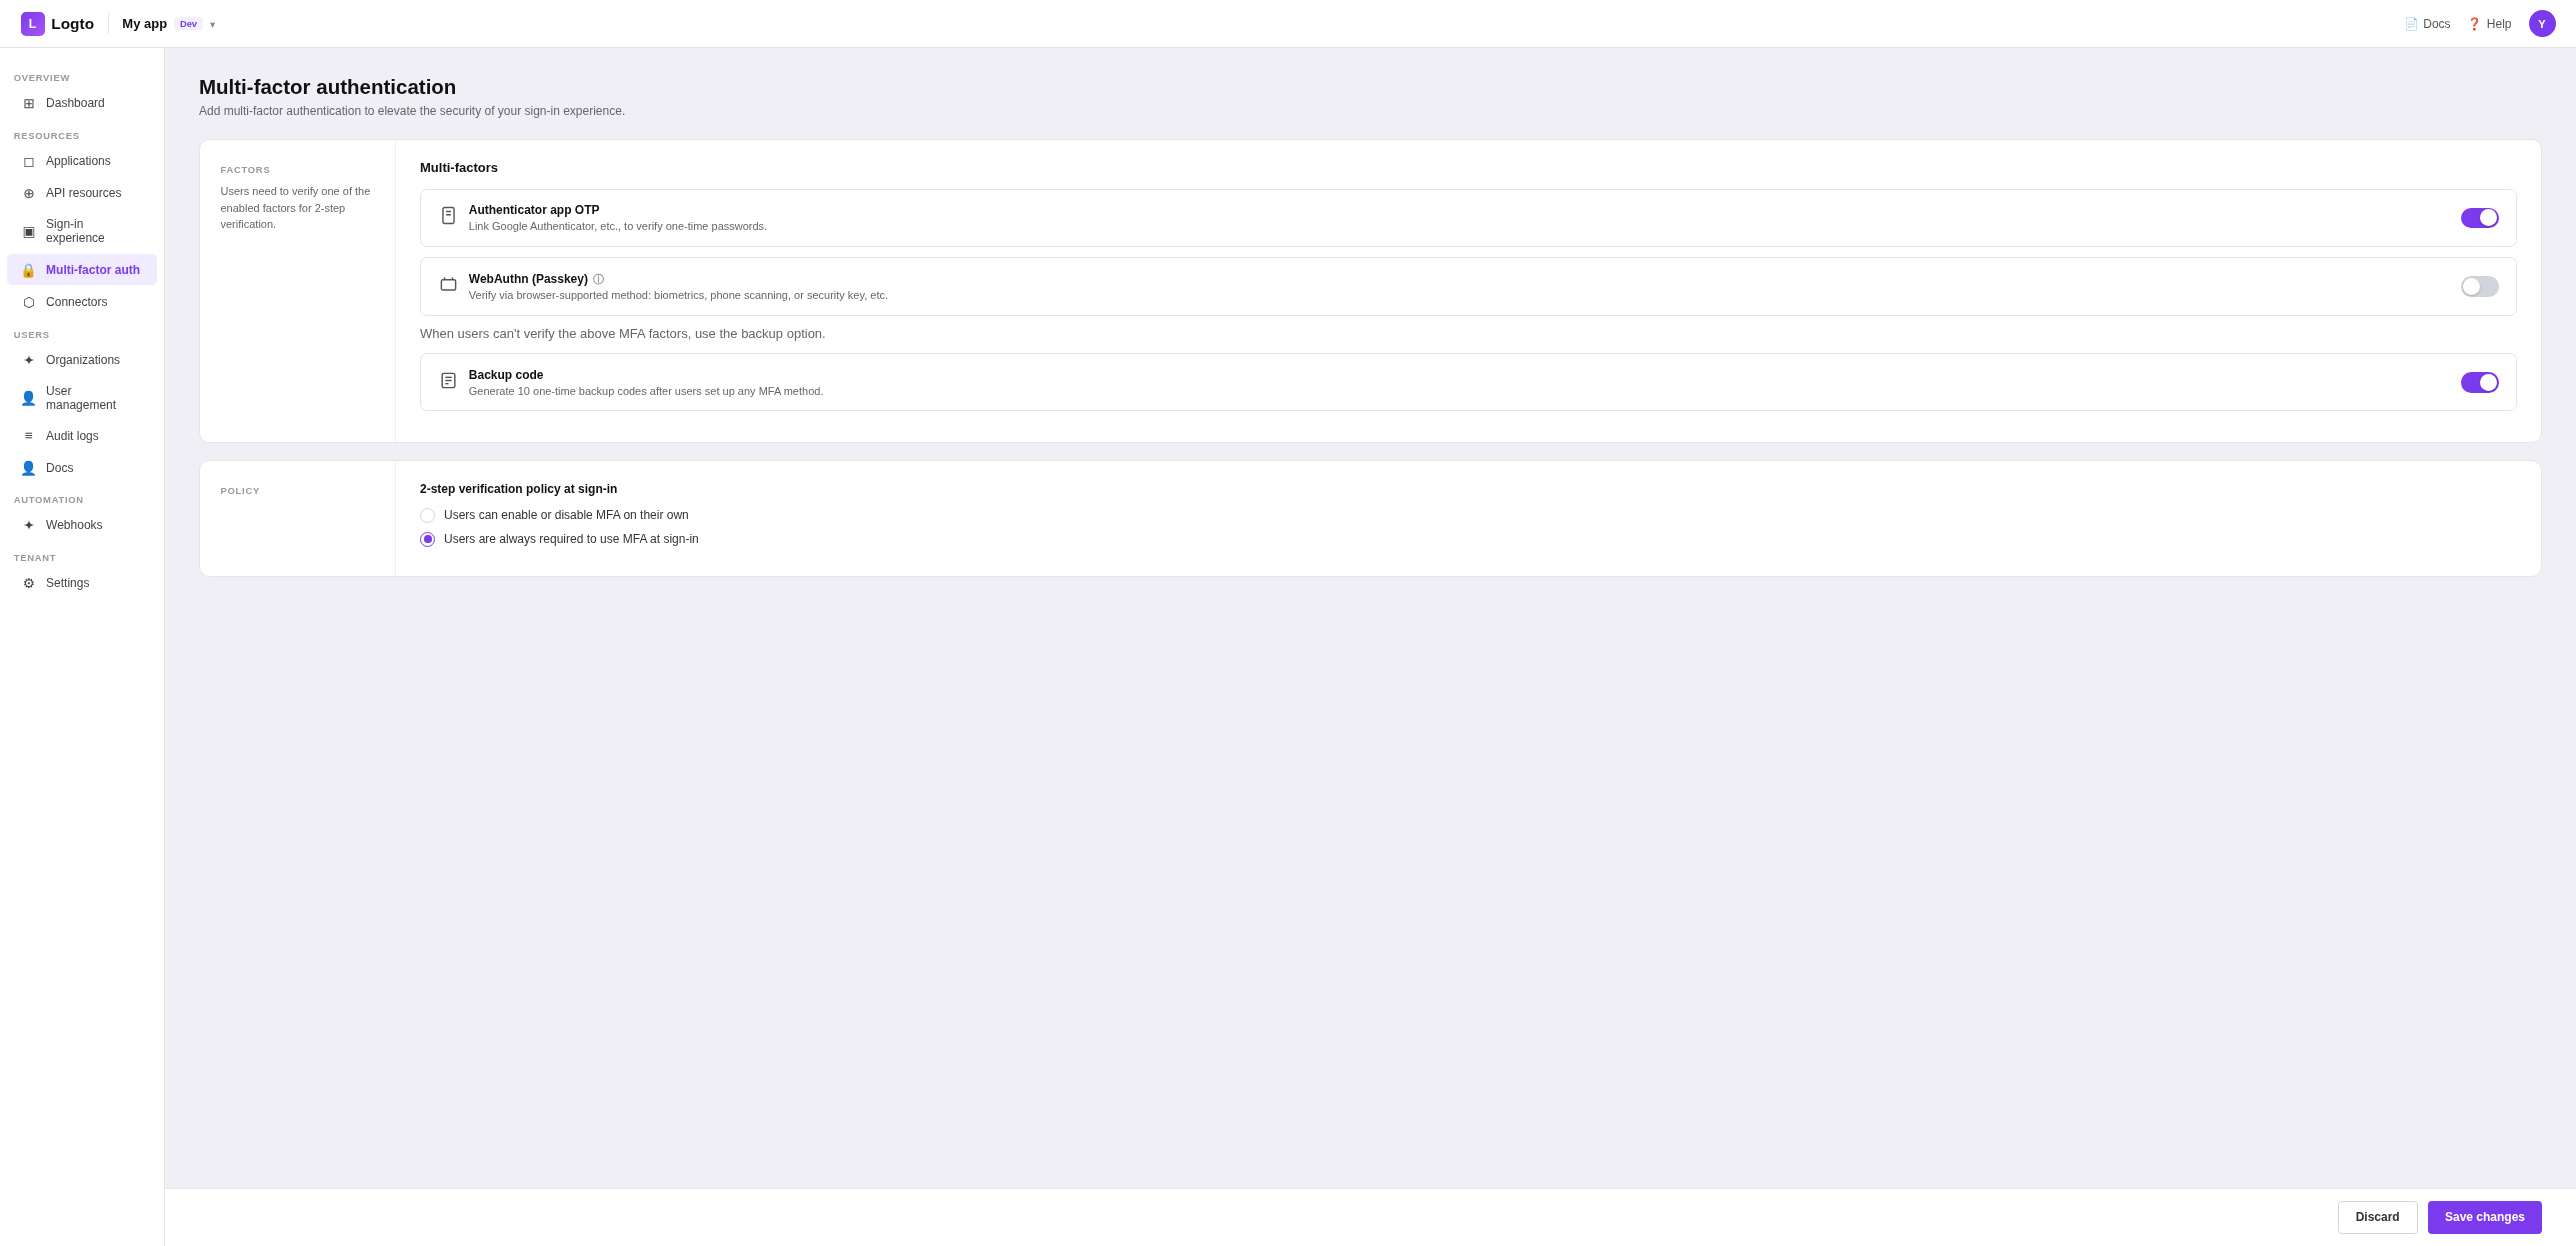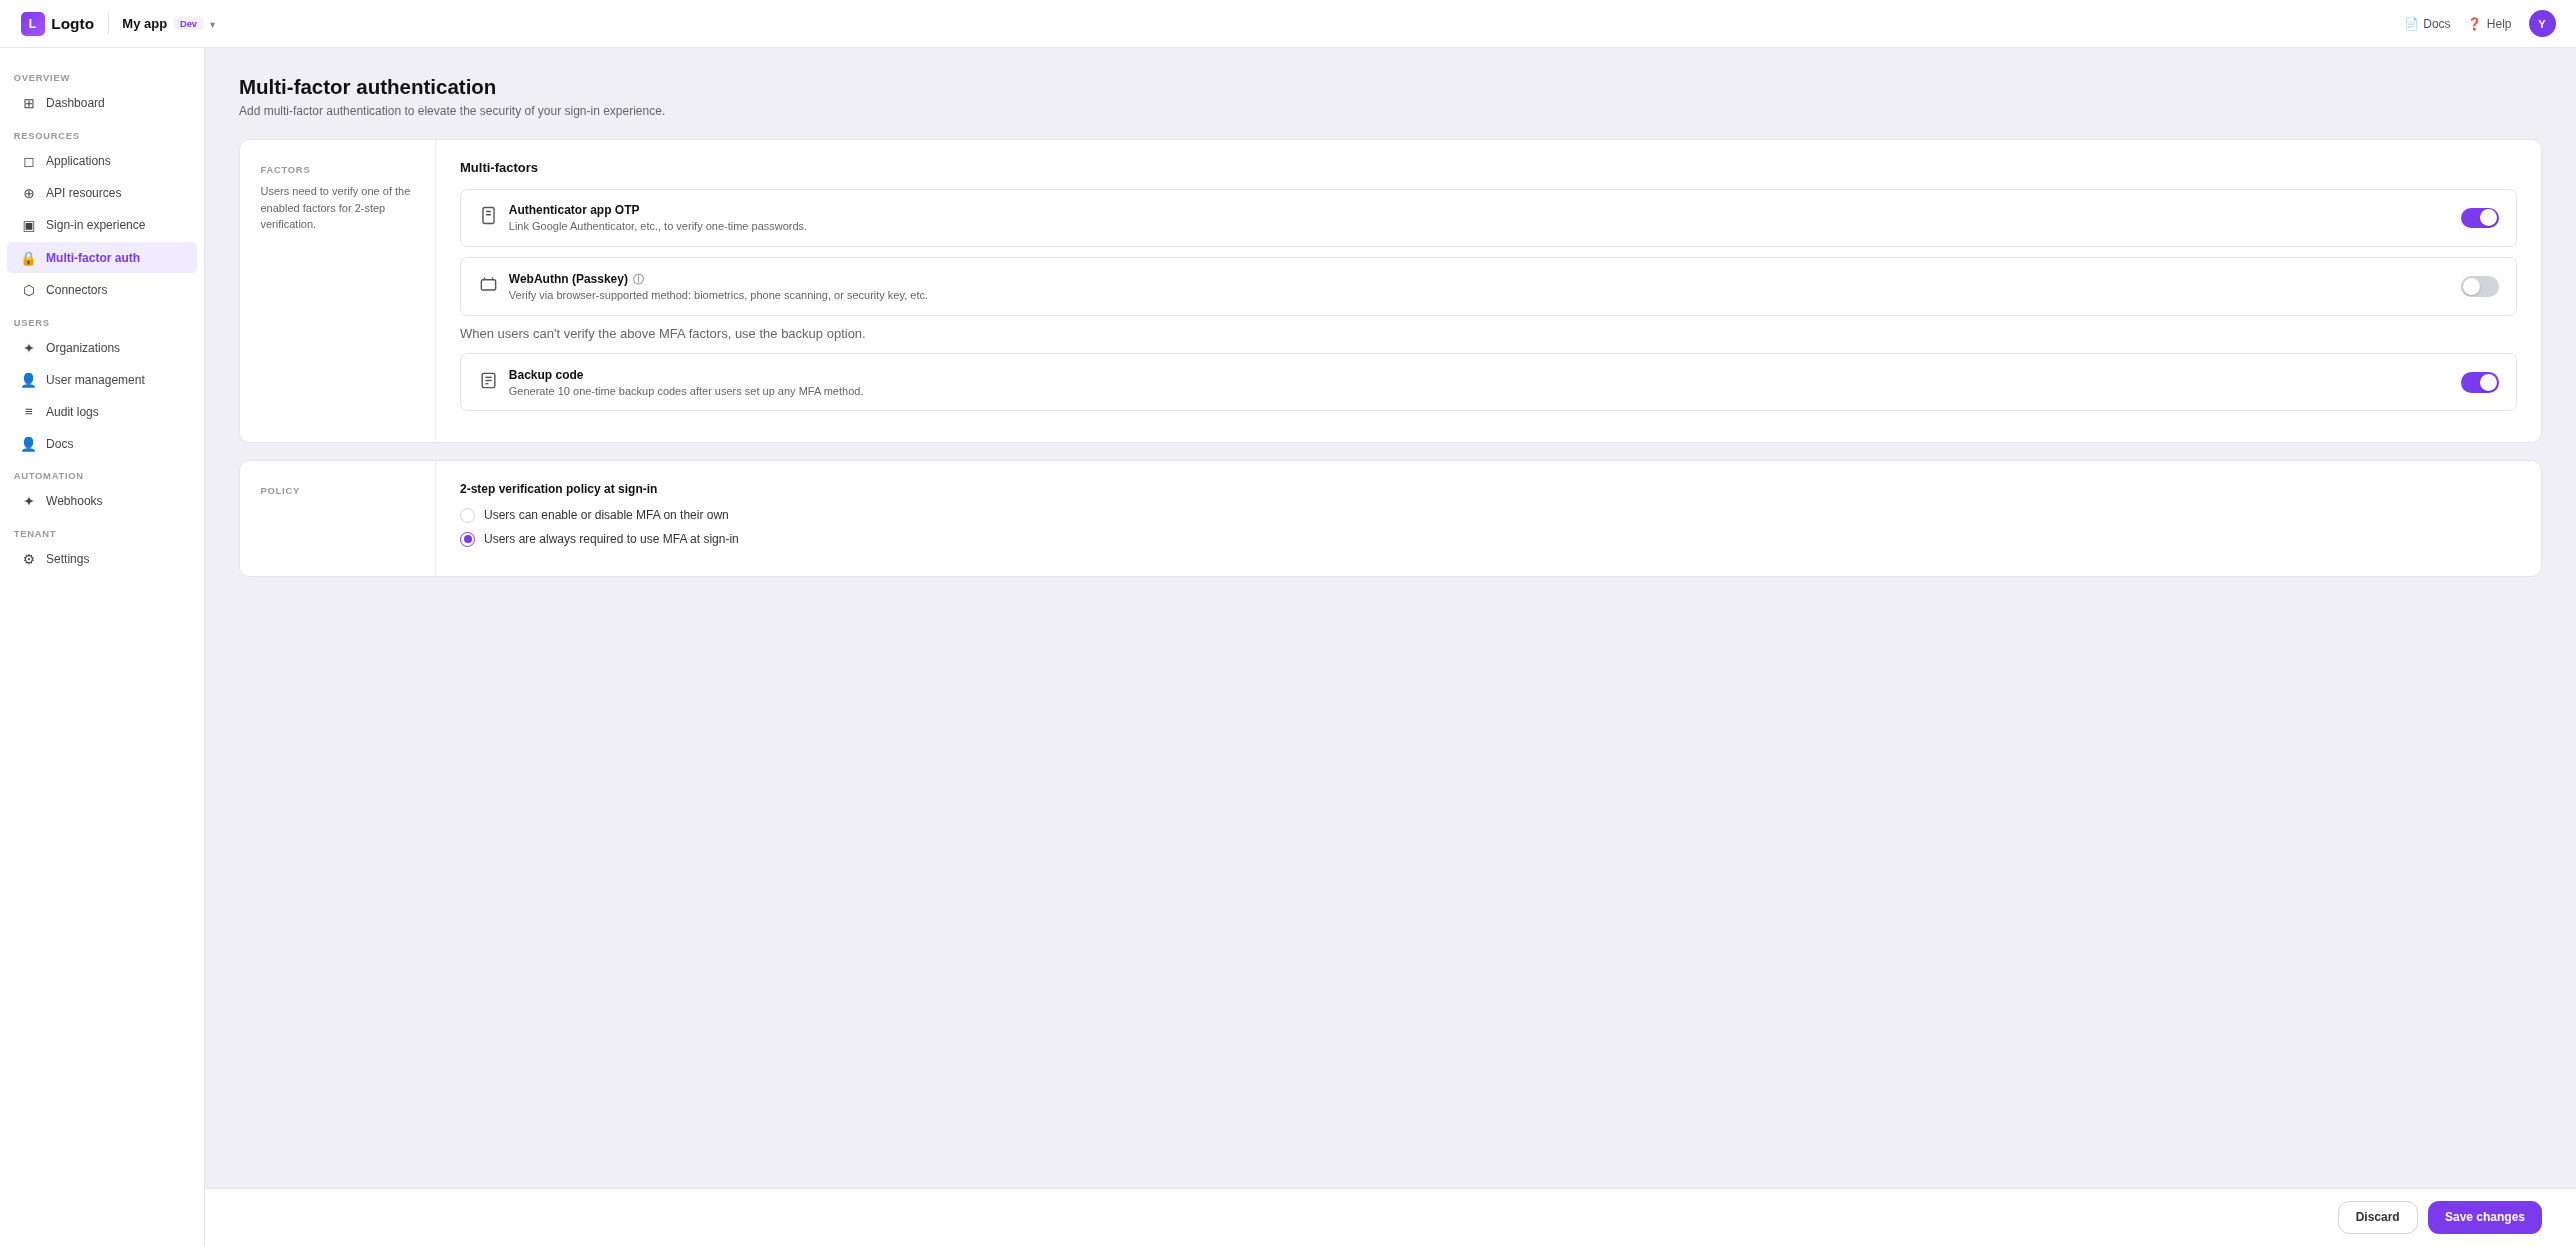--- a/index.html
+++ b/index.html
@@ -30,21 +30,21 @@
     .user-avatar {
       width: 27px; height: 27px; background: #7c3aed; border-radius: 50%;
       display: flex; align-items: center; justify-content: center; color: white; font-size: 11px; font-weight: 700;
     }
 
     
     .layout { display: flex; flex: 1; overflow: hidden; }
 
     
     .sidebar {
-      width: 205px; background: #fff; border-right: 0.9px solid #e5e5e5;
+      width: 165px; background: #fff; border-right: 0.9px solid #e5e5e5;
       overflow-y: auto; flex-shrink: 0; padding: 13.7px 0;
     }
     .sidebar-section-label {
       font-size: 9.4px; font-weight: 600; color: #999; letter-spacing: 0.08em;
       padding: 10.3px 13.7px 3.4px; text-transform: uppercase;
     }
     .sidebar-item {
       display: flex; align-items: center; gap: 8.6px;
       padding: 7.7px 13.7px; cursor: pointer; border-radius: 5.1px;
       margin: 0.9px 6.8px; font-size: 12px; color: #444; transition: background 0.15s;
@@ -114,21 +114,21 @@
     }
     .radio-label { font-size: 12px; color: #333; }
 
     
     .bottom-bar {
       background: #fff; border-top: 0.9px solid #e5e5e5;
       padding: 12px 34px; display: flex; justify-content: flex-end; gap: 10.3px;
       flex-shrink: 0;
     }
     .btn {
-      padding: 8.6px 17px; border-radius: 11px; font-size: 12px; font-weight: 600;
+      padding: 8.6px 17px; border-radius: 4px; font-size: 12px; font-weight: 600;
       cursor: pointer; border: none; transition: all 0.15s;
     }
     .btn-outline { background: #fff; border: 0.9px solid #d1d5db; color: #333; }
     .btn-primary { background: #7c3aed; color: #fff; }
   </style>
 </head>
 <body>
 
 <div class="topbar">
   <div class="topbar-logo">

